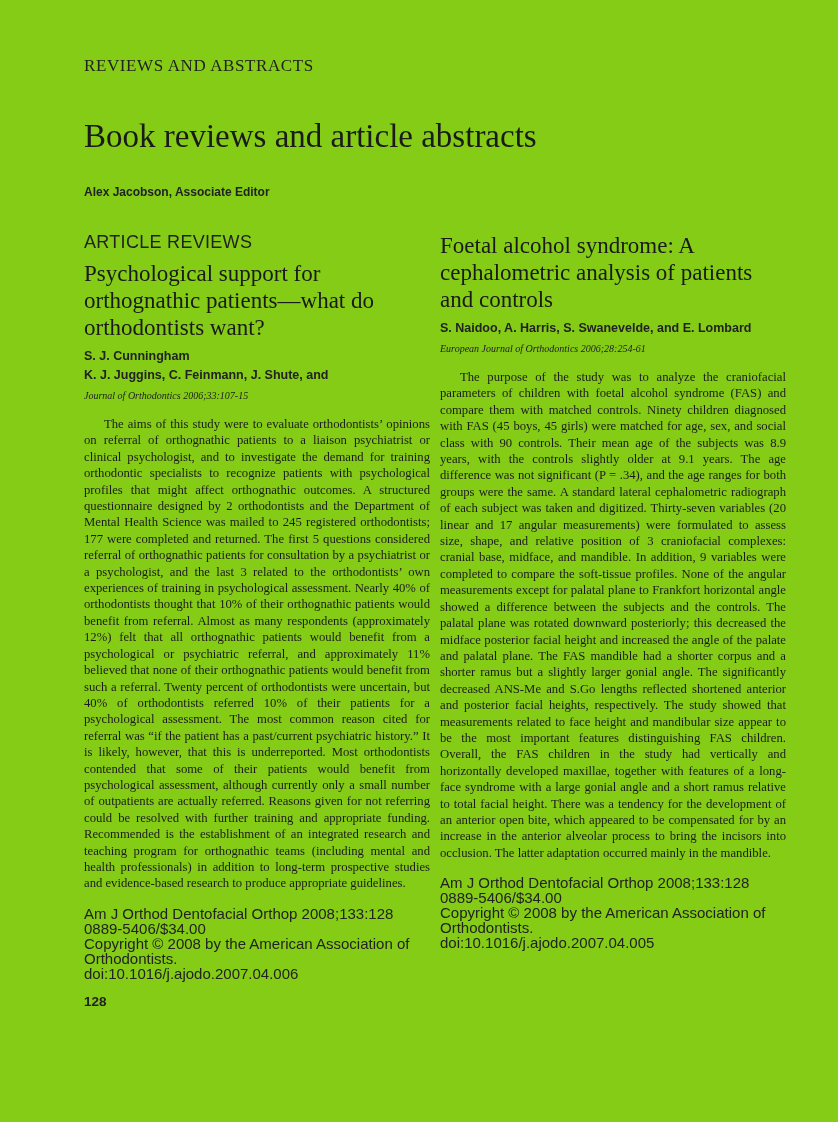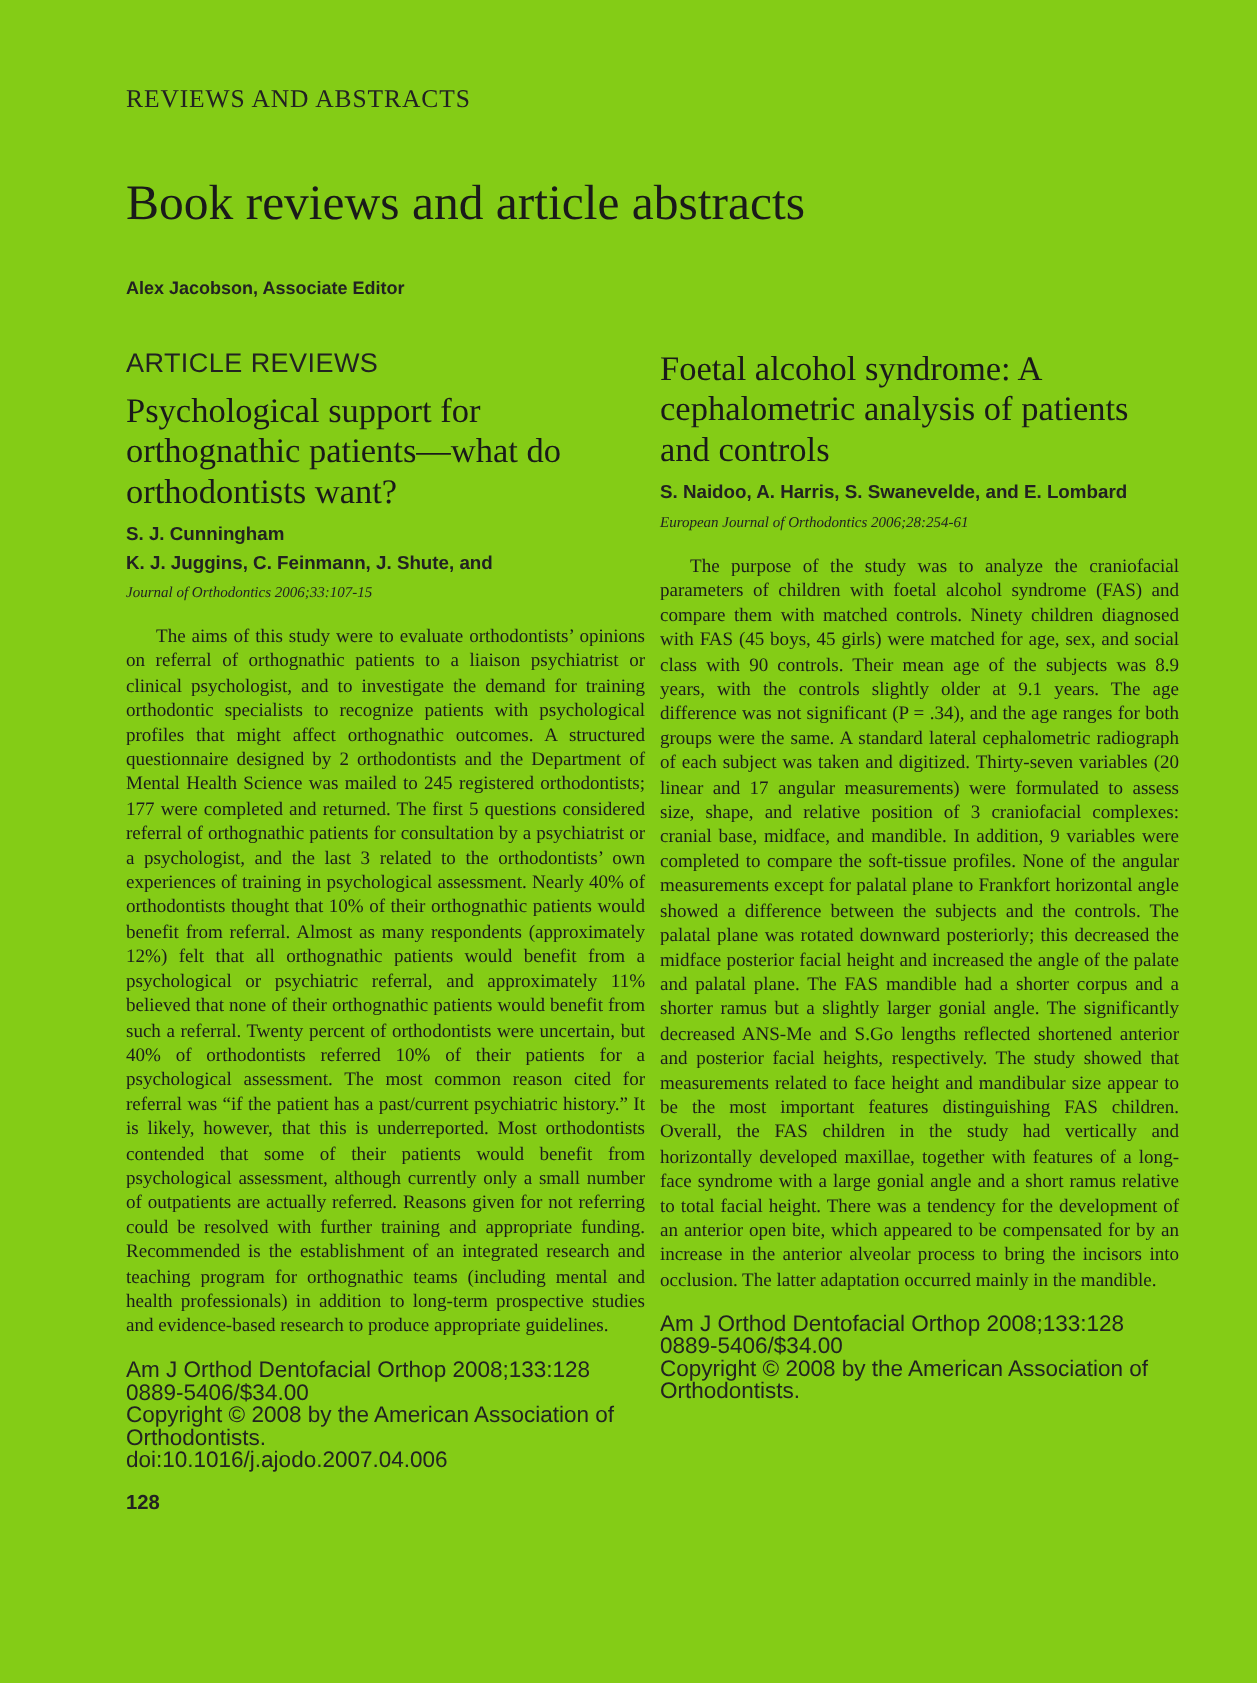--- a/index.html
+++ b/index.html
@@ -156,17 +156,18 @@
       </div>
 
       <div class="source">European Journal of Orthodontics 2006;28:254-61</div>
 
       <p class="abstract">The purpose of the study was to analyze the craniofacial parameters of children with foetal alcohol syndrome (FAS) and compare them with matched controls. Ninety children diagnosed with FAS (45 boys, 45 girls) were matched for age, sex, and social class with 90 controls. Their mean age of the subjects was 8.9 years, with the controls slightly older at 9.1 years. The age difference was not significant (P = .34), and the age ranges for both groups were the same. A standard lateral cephalometric radiograph of each subject was taken and digitized. Thirty-seven variables (20 linear and 17 angular measurements) were formulated to assess size, shape, and relative position of 3 craniofacial complexes: cranial base, midface, and mandible. In addition, 9 variables were completed to compare the soft-tissue profiles. None of the angular measurements except for palatal plane to Frankfort horizontal angle showed a difference between the subjects and the controls. The palatal plane was rotated downward posteriorly; this decreased the midface posterior facial height and increased the angle of the palate and palatal plane. The FAS mandible had a shorter corpus and a shorter ramus but a slightly larger gonial angle. The significantly decreased ANS-Me and S.Go lengths reflected shortened anterior and posterior facial heights, respectively. The study showed that measurements related to face height and mandibular size appear to be the most important features distinguishing FAS children. Overall, the FAS children in the study had vertically and horizontally developed maxillae, together with features of a long-face syndrome with a large gonial angle and a short ramus relative to total facial height. There was a tendency for the development of an anterior open bite, which appeared to be compensated for by an increase in the anterior alveolar process to bring the incisors into occlusion. The latter adaptation occurred mainly in the mandible.</p>
 
       <div class="footer">
         <div>Am J Orthod Dentofacial Orthop 2008;133:128</div>
         <div>0889-5406/$34.00</div>
         <div>Copyright © 2008 by the American Association of Orthodontists.</div>
+        <div>doi:10.1016/j.ajodo.2007.04.005</div>
       </div>
     </div>
 
   </div>
 </div>
 
 </body></html>

